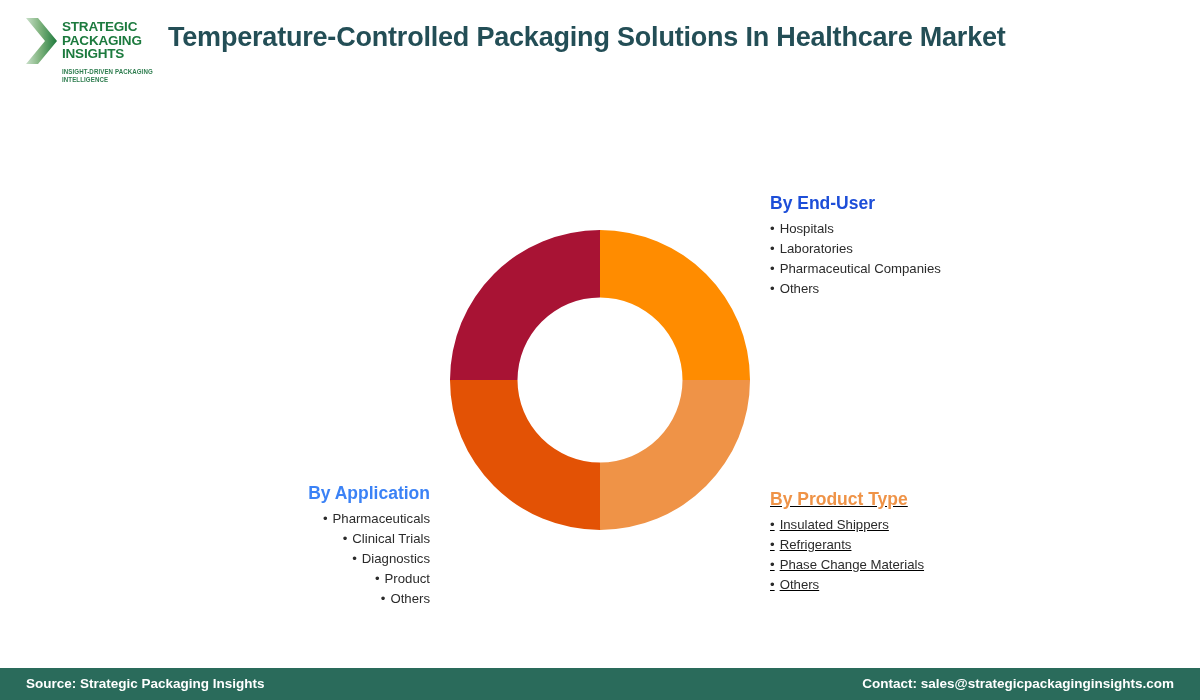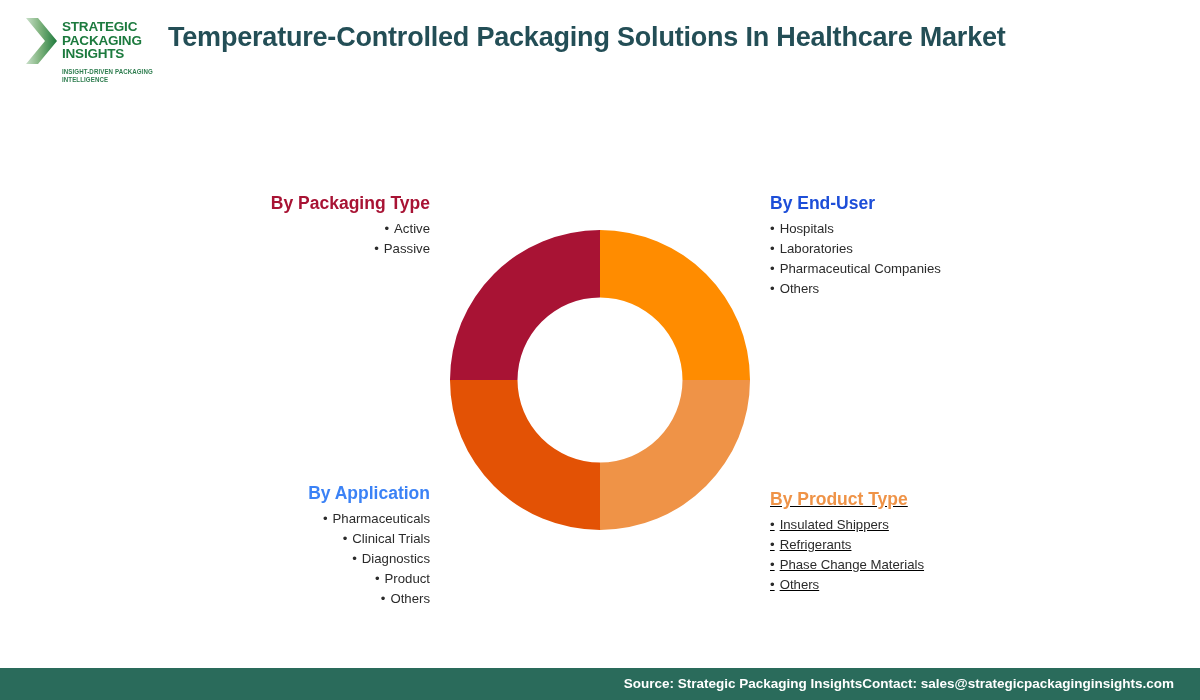--- a/index.html
+++ b/index.html
@@ -98,21 +98,21 @@
   #seg-packaging { left:100px; top:192px; width:330px; }
   #seg-enduser   { left:770px; top:192px; width:340px; }
   #seg-application { left:80px; top:482px; width:350px; }
   #seg-product   { left:770px; top:488px; width:340px;text-decoration:underline; }
 
   
   #footer {
     position:absolute; left:0; bottom:0;
     width:1200px; height:32px;
     background:#2A6B5B;
-    display:flex; align-items:center; justify-content:flex-end;
+    display:flex; align-items:center; justify-content:space-between;
     padding:0 26px;
   }
   .footer-text {
     color:#ffffff;
     font-size:13.5px;
     font-weight:bold;
     line-height:16px;
     white-space:nowrap;
   }
 </style>
@@ -150,27 +150,20 @@
       <path d="M150,0 A150,150 0 0 1 300,150 L232.5,150 A82.5,82.5 0 0 0 150,67.5 Z" fill="#FF8C00"></path>
 
       <path d="M300,150 A150,150 0 0 1 150,300 L150,232.5 A82.5,82.5 0 0 0 232.5,150 Z" fill="#EF9347"></path>
 
       <path d="M150,300 A150,150 0 0 1 0,150 L67.5,150 A82.5,82.5 0 0 0 150,232.5 Z" fill="#E35205"></path>
 
       <path d="M0,150 A150,150 0 0 1 150,0 L150,67.5 A82.5,82.5 0 0 0 67.5,150 Z" fill="#A81334"></path>
     </svg>
   </div>
 
-  <div class="seg align-right" id="seg-packaging">
-    <div class="seg-title" style="color:#A81334;">By Packaging Type</div>
-    <ul class="seg-list">
-      <li>Active</li>
-      <li>Passive</li>
-    </ul>
-  </div>
 
   <div class="seg align-left" id="seg-enduser">
     <div class="seg-title" style="color:#1d4ed8;">By End-User</div>
     <ul class="seg-list">
       <li>Hospitals</li>
       <li>Laboratories</li>
       <li>Pharmaceutical Companies</li>
       <li>Others</li>
     </ul>
   </div>

